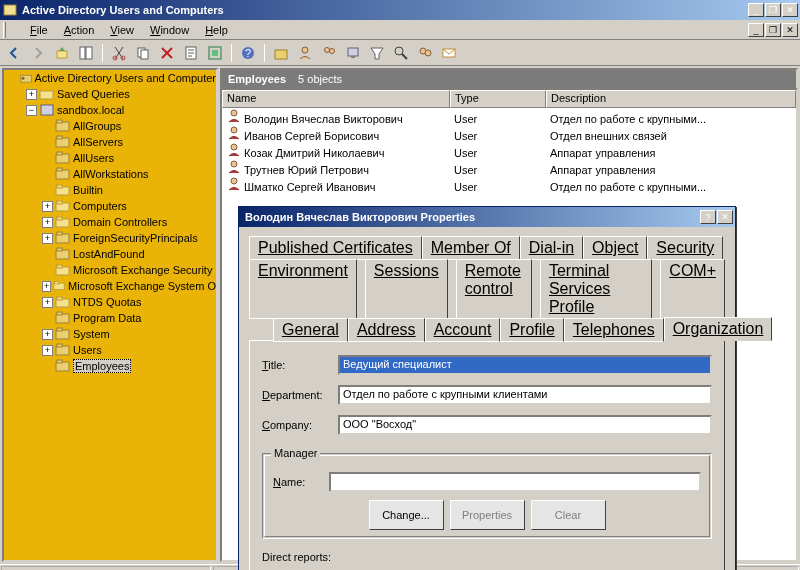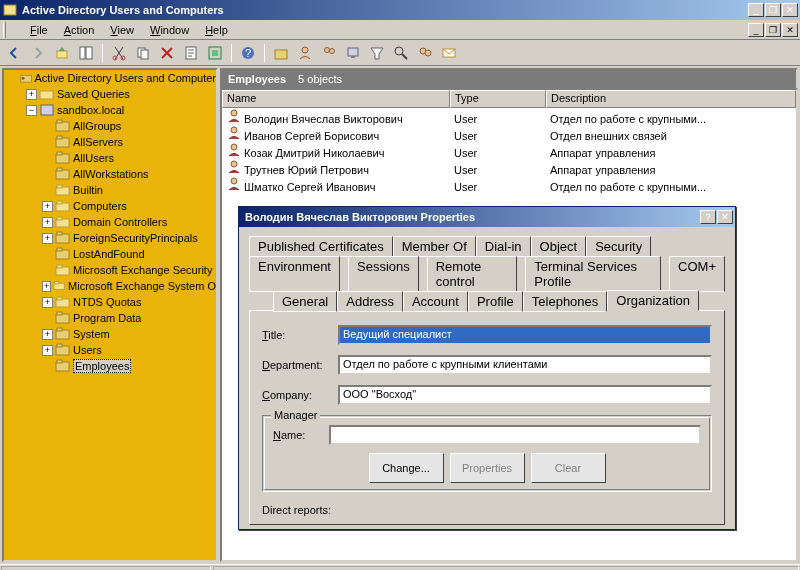--- a/index.html
+++ b/index.html
@@ -54,32 +54,32 @@
 
 .statusbar { height: 20px; border-top: 1px solid #fff; background: #d4d0c8; display: flex; }
 .status-cell { border: 1px inset #fff; margin: 1px; width: 210px; }
 
 
 .dialog { position: absolute; left: 238px; top: 206px; width: 498px; background: #d4d0c8; border: 1px solid #0a246a; box-shadow: 1px 1px 0 #404040; }
 .dialog .titlebar { height: 20px; }
 .dlg-body { padding: 8px 10px 4px 10px; }
 .tabs { position: relative; }
 .tab-row { display: flex; }
-.tab { background: #d4d0c8; border: 1px solid #fff; border-right-color: #404040; border-bottom: none; padding: 2px 8px; font-size: 13px; cursor: default; margin-right: 0; }
+.tab { background: #d4d0c8; border: 1px solid #fff; border-right-color: #404040; border-bottom: none; padding: 2px 8px; font-size: 16px; cursor: default; margin-right: 0; text-decoration: underline; }
 .tab.inactive { border-bottom: 1px solid #fff; position: relative; top: 1px; }
 .tab.active { border-bottom: 1px solid #d4d0c8; position: relative; z-index: 2; background: #d4d0c8; }
 .tab-row2 { margin-top: -1px; gap: 8px; }
 .tab-row3 { margin-top: -1px; padding-left: 24px; }
 .tab-panel { border: 1px solid #fff; border-right-color: #404040; border-bottom-color: #404040; padding: 14px 12px 8px 12px; margin-top: -1px; }
 .field-row { display: flex; align-items: center; margin-bottom: 10px; }
 .field-label { width: 76px; }
 .field-label u { text-decoration: underline; }
 .field-input { flex: 1; height: 20px; border: 2px inset #d4d0c8; background: #fff; padding: 1px 3px; }
 .field-input.sel { background: #316ac5; color: #fff; }
-.groupbox { border: 1px solid #808080; border-right-color: #fff; border-bottom-color: #fff; padding: 9px 10px 8px 10px; margin-top: 10px; position: relative; }
+.groupbox { border: 1px solid #808080; border-right-color: #fff; border-bottom-color: #fff; padding: 18px 10px 8px 10px; margin-top: 18px; position: relative; }
 .groupbox::after { content: ""; position: absolute; inset: 1px; border: 1px solid #fff; border-right-color: #808080; border-bottom-color: #808080; pointer-events: none; }
 .groupbox-title { position: absolute; top: -7px; left: 8px; background: #d4d0c8; padding: 0 3px; z-index: 1; }
 .btn { min-width: 75px; height: 30px; background: #e5e5e5; border: 1px solid #fff; border-right-color: #404040; border-bottom-color: #404040; padding: 0 8px; }
 .btn.disabled { color: #808080; }
 .btn-row { display: flex; gap: 6px; justify-content: center; margin-top: 8px; }
 .direct-label { margin-top: 12px; }
 
 
 .folder-svg { fill: #f7e28c; stroke: #b89b3e; }
 .book-svg { fill: #e8d070; stroke: #a08030; }

